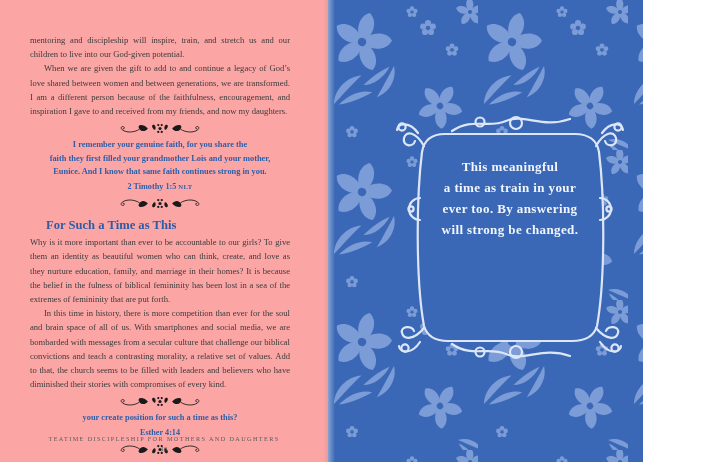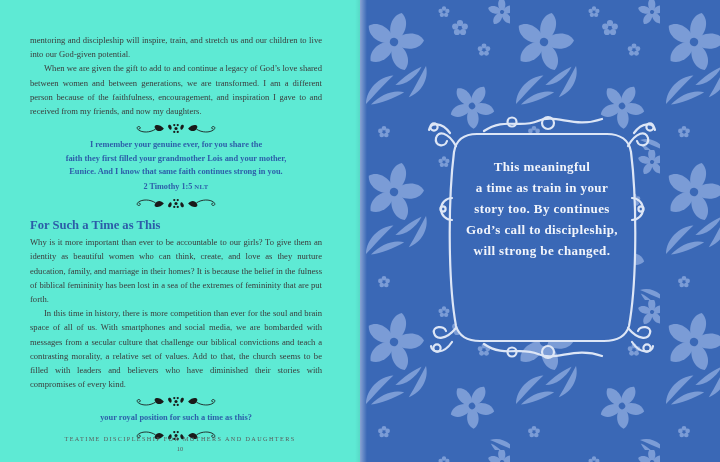--- a/index.html
+++ b/index.html
@@ -1,38 +1,38 @@
 <!DOCTYPE html>
 <html><head>
 <meta charset="utf-8">
 <style>
   html,body{margin:0;padding:0;}
   body{width:720px;height:462px;overflow:hidden;background:#ffffff;font-family:"Liberation Serif", serif;}
   .spread{position:relative;width:720px;height:462px;display:flex;}
 
   
-  .page-left{position:relative;width:360px;height:462px;background:#5eead4;box-sizing:border-box;
+  .page-left{position:relative;width:328px;height:462px;background:#fca5a5;box-sizing:border-box;
     padding:33px 38px 0 30px;}
   .page-left::after{content:"";position:absolute;top:0;right:0;width:5px;height:100%;
     background:linear-gradient(to right, rgba(0,0,0,0), rgba(0,0,0,0.07));}
   .body-para{font-size:8.6px;line-height:14.2px;color:#3b3b3b;text-align:justify;margin:0;}
   .indent{text-indent:14px;}
   .ornament{display:flex;justify-content:center;margin-top:4px;height:13px;}
   .ornament.flip svg{transform:scaleY(-1);}
   .scripture{margin-top:3px;text-align:center;color:#2d5fa9;font-weight:bold;
     font-size:8.4px;line-height:13.5px;}
   .scripture .ref{font-size:8.2px;margin-top:1px;}
   .scripture .ver{font-size:6.6px;letter-spacing:0.4px;}
-  .section-heading{margin:8px 0 2px 0;font-size:12.6px;font-weight:bold;color:#2c5ca8;}
+  .section-heading{margin:8px 0 2px 16px;font-size:12.6px;font-weight:bold;color:#2c5ca8;}
   .footer{position:absolute;left:0;bottom:10px;width:100%;text-align:center;}
   .running-title{font-size:6.2px;letter-spacing:1.4px;color:#5a5a5a;}
   .page-number{font-size:6.4px;color:#5a5a5a;margin-top:3px;}
 
   
-  .page-right{position:relative;width:360px;height:462px;background:#3a68b6;overflow:hidden;}
+  .page-right{position:relative;width:315px;height:462px;background:#3a68b6;overflow:hidden;}
   .pattern-layer{position:absolute;top:0;left:0;}
   .edge-highlight{position:absolute;top:0;left:0;width:7px;height:100%;
     background:linear-gradient(to right, rgba(255,255,255,0.40), rgba(255,255,255,0));}
   .frame-layer{position:absolute;top:0;left:0;}
   .frame-quote{position:absolute;left:88px;top:156px;width:188px;text-align:center;
     color:#f2f5fb;font-size:13px;line-height:21px;letter-spacing:0.4px;font-weight:bold;}
 </style>
 </head>
 <body>
 
@@ -56,21 +56,21 @@
             <circle cx="50" cy="11.4" r="1.3"></circle>
         </g>
         <g fill="none" stroke="#1a1a1a" stroke-width="1" stroke-linecap="round">
           <path d="M24,8.5 C18,12.5 9,12.5 4.5,9 C2,7 3.5,4.5 6,5.5 C7.5,6.2 7,8.2 5.5,8"></path>
           <path d="M72,8.5 C78,12.5 87,12.5 91.5,9 C94,7 92.5,4.5 90,5.5 C88.5,6.2 89,8.2 90.5,8"></path>
         </g>
       </svg>
     </div>
 
     <div class="scripture">
-      <div>I remember your genuine ever, for you share the</div>
+      <div>I remember your genuine faith, for you share the</div>
       <div>faith they first filled your grandmother Lois and your mother,</div>
       <div>Eunice. And I know that same faith continues strong in you.</div>
       <div class="ref">
         <span>2 Timothy 1:5</span>
         <span class="ver">NLT</span>
       </div>
     </div>
 
     <div class="ornament flip">
       <svg viewBox="0 0 96 15" width="96" height="13">
@@ -110,21 +110,22 @@
             <circle cx="50" cy="11.4" r="1.3"></circle>
         </g>
         <g fill="none" stroke="#1a1a1a" stroke-width="1" stroke-linecap="round">
           <path d="M24,8.5 C18,12.5 9,12.5 4.5,9 C2,7 3.5,4.5 6,5.5 C7.5,6.2 7,8.2 5.5,8"></path>
           <path d="M72,8.5 C78,12.5 87,12.5 91.5,9 C94,7 92.5,4.5 90,5.5 C88.5,6.2 89,8.2 90.5,8"></path>
         </g>
       </svg>
     </div>
 
     <div class="scripture">
-      <div>your royal position for such a time as this?</div>
+      <div>your create position for such a time as this?</div>
+      <div class="ref">Esther 4:14</div>
     </div>
 
     <div class="ornament flip">
       <svg viewBox="0 0 96 15" width="96" height="13">
         <g fill="#1a1a1a">
           <path d="M34,7.5 C29,1.5 21,2.5 24,7.5 C26,11.5 31,11.5 34,7.5 Z"></path>
           <path d="M62,7.5 C67,1.5 75,2.5 72,7.5 C70,11.5 65,11.5 62,7.5 Z"></path>
           <path d="M40,7.5 C37,3.5 41,1.5 42.5,4.5 C44,7.5 42,11 40,7.5 Z"></path>
           <path d="M56,7.5 C59,3.5 55,1.5 53.5,4.5 C52,7.5 54,11 56,7.5 Z"></path>
           <circle cx="46" cy="3.6" r="1.3"></circle>
@@ -222,19 +223,18 @@
         <circle cx="152" cy="352" r="4.5"></circle>
         <circle cx="188" cy="352" r="6"></circle>
       </g>
     </svg>
 
     <div class="edge-highlight"></div>
 
     <div class="frame-quote">
       <div>This meaningful</div>
       <div>a time as train in your</div>
-      <div>story too. By continues</div>
-      <div>God’s call to discipleship,</div>
+      <div>ever too. By answering</div>
       <div>will strong be changed.</div>
     </div>
   </div>
 
 </div>
 
 </body></html>

